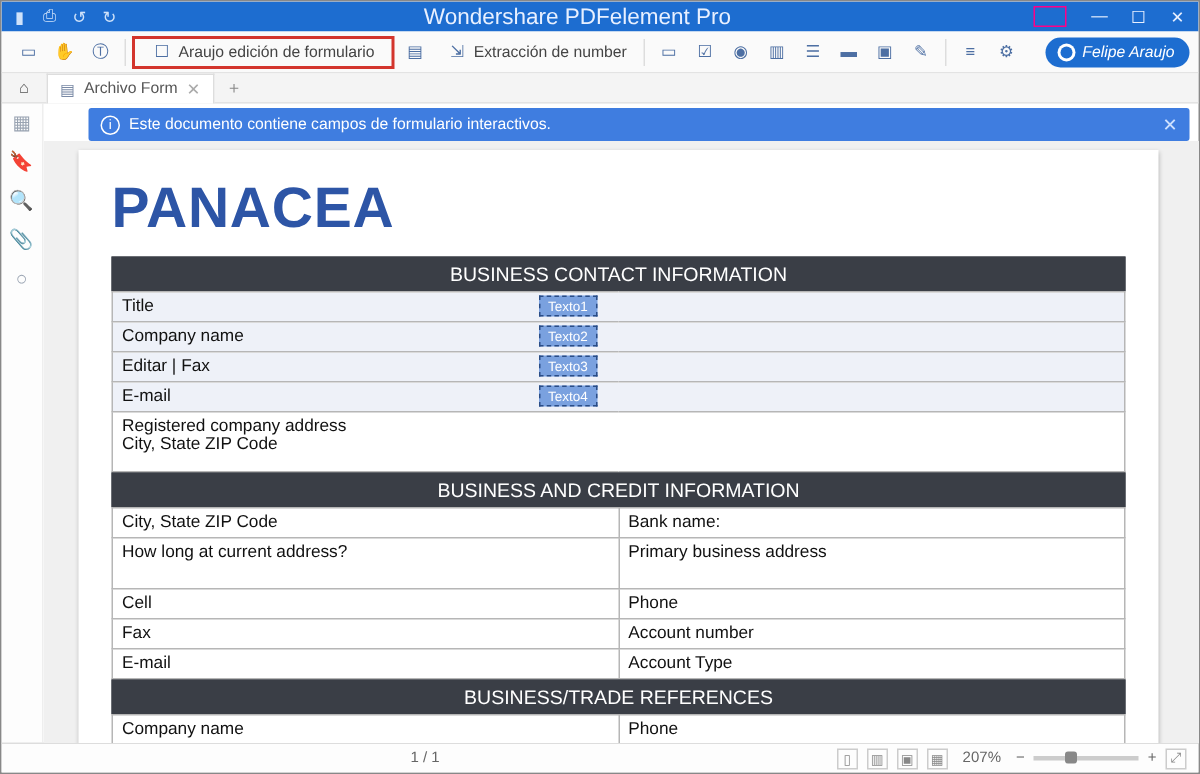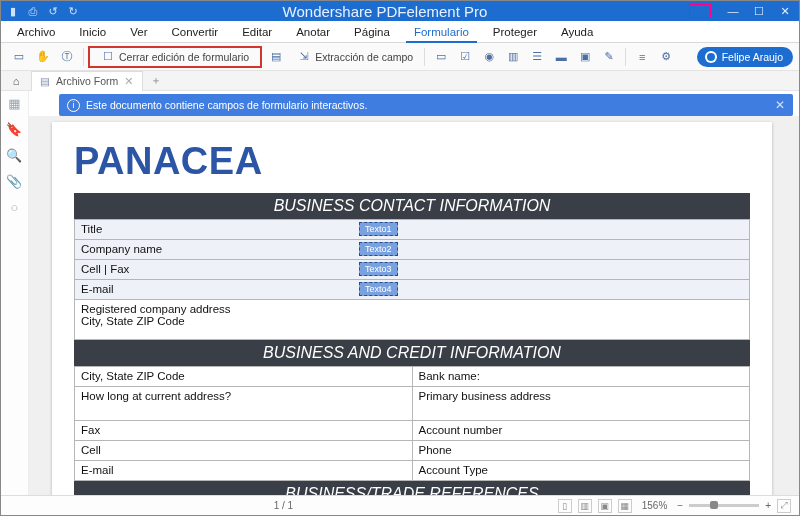--- a/index.html
+++ b/index.html
@@ -18,21 +18,21 @@
   .menubar .mitem { padding:4px 10px 4px; font-size:11.5px; color:#222; cursor:pointer; position:relative;}
   .menubar .mitem.active { color:#1d6dd0; }
   .menubar .mitem.active::after { content:""; position:absolute; left:2px; right:2px; bottom:-1px; height:2px; background:#1d6dd0;}
   
   .toolbar { height:28px; background:#fafafa; border-bottom:1px solid #e3e3e3; display:flex; align-items:center; padding:0 6px; position:relative;}
   .tbtn { display:flex; align-items:center; gap:4px; height:22px; padding:0 6px; border:1px solid transparent; font-size:10.5px; color:#444; cursor:pointer;}
   .tbtn .ic { width:14px; height:14px; display:flex; align-items:center; justify-content:center; color:#4d6fa3; font-size:11px;}
   .tbtn.iconly { padding:0 4px;}
   .callout { border:2px solid #d3352d; padding:0 4px; height:22px; display:flex; align-items:center;}
   .sep { width:1px; height:18px; background:#ddd; margin:0 4px;}
-  .toolbar .rightgroup { margin-left:auto; display:flex; align-items:flex-end; gap:2px;}
+  .toolbar .rightgroup { margin-left:auto; display:flex; align-items:flex-end; gap:2px;font-style:italic;}
   .userpill { background:#1d6dd0; color:#fff; border-radius:11px; height:20px; display:flex; align-items:center; padding:0 10px 0 8px; gap:5px; font-size:10.5px; cursor:pointer;}
   .userpill .av { width:12px; height:12px; border-radius:50%; background:#fff; position:relative;}
   .userpill .av::after{content:""; position:absolute; inset:2px; background:#1d6dd0; border-radius:50%;}
   
   .doctabs { height:20px; background:#f4f4f4; display:flex; align-items:center; padding-left:30px; border-bottom:1px solid #e3e3e3;}
   .doctab { display:flex; align-items:center; gap:6px; height:20px; padding:0 8px; font-size:10.5px; color:#555; background:#fff; border:1px solid #ddd; border-bottom:none;}
   .doctab .x { color:#aaa; cursor:pointer; font-size:11px;}
   .doctabs .plus { padding:0 8px; color:#888; cursor:pointer;}
   .doctabs .home { position:absolute; left:6px; width:18px; text-align:center; color:#555; cursor:pointer;}
   .doctabs-wrap { position:relative;}
@@ -42,21 +42,21 @@
   .banner .spacer { flex:1;}
   .banner .outline { border:1px solid #cfe2ff; color:#eaf2ff; padding:2px 8px; font-size:10px; cursor:pointer; border-radius:2px;}
   .banner .close { margin-left:8px; color:#cfe2ff; cursor:pointer; font-size:12px;}
   
   .body { flex:1; display:flex; min-height:0;}
   .siderail { width:28px; background:#fdfdfd; border-right:1px solid #eee; display:flex; flex-direction:column; align-items:center; padding-top:4px; gap:10px;}
   .siderail .ri { width:16px; height:16px; color:#9aa4b2; display:flex; align-items:center; justify-content:center; font-size:13px; cursor:pointer;}
   .docarea { flex:1; overflow:auto; background:#f0f0f0; padding:6px 8px 0 4px; position:relative;}
   .page { background:#fff; width:720px; margin:0 auto; padding:14px 22px 10px 22px; box-shadow:0 1px 3px rgba(0,0,0,0.25); min-height:560px;}
   .brand { color:#2d55a6; font-weight:600; font-size:38px; letter-spacing:0.5px; margin:4px 0 10px 0; font-family:Arial, sans-serif;}
-  .sect { background:#3a3e46; color:#fff; text-align:center; font-size:16px; padding:3px 0; font-family:Arial,sans-serif; border:1px solid #3a3e46;font-style:italic;}
+  .sect { background:#3a3e46; color:#fff; text-align:center; font-size:13px; padding:3px 0; font-family:Arial,sans-serif; border:1px solid #3a3e46;}
   table.form { width:100%; border-collapse:collapse; table-layout:fixed;}
   table.form td { border:1px solid #b6b6b6; padding:3px 6px; font-size:11.5px; color:#111; height:20px; vertical-align:top; position:relative;}
   td.labelcell { background:#eef1f8;}
   .fieldtag { position:absolute; left:284px; top:2px; background:#7aa1df; color:#fff; font-size:9px; padding:1px 5px; border:1px dashed #2a4d86;}
   
   .statusbar { height:20px; border-top:1px solid #ddd; background:#fdfdfd; display:flex; align-items:center; padding:0 8px; font-size:10px; color:#666;}
   .statusbar .center { flex:1; text-align:center;}
   .statusbar .sgroup { display:flex; align-items:center; gap:6px;}
   .sicon { width:14px; height:14px; display:flex; align-items:center; justify-content:center; color:#888; cursor:pointer; border:1px solid #ccc; font-size:9px;}
   .zoomslider { width:70px; height:3px; background:#ccc; position:relative; cursor:pointer;}
@@ -78,56 +78,44 @@
     </div>
     <div class="title">Wondershare PDFelement Pro</div>
     <div class="right">
       <div class="envelope"></div>
       <div class="winbtn">—</div>
       <div class="winbtn">☐</div>
       <div class="winbtn">✕</div>
     </div>
   </div>
 
-  <div class="menubar">
-    <div class="mitem">Archivo</div>
-    <div class="mitem">Inicio</div>
-    <div class="mitem">Ver</div>
-    <div class="mitem">Convertir</div>
-    <div class="mitem">Editar</div>
-    <div class="mitem">Anotar</div>
-    <div class="mitem">Página</div>
-    <div class="mitem active">Formulario</div>
-    <div class="mitem">Proteger</div>
-    <div class="mitem">Ayuda</div>
-  </div>
 
   <div class="toolbar">
     <div class="tbtn iconly">
         <span class="ic">▭</span>
       </div>
     <div class="tbtn iconly">
         <span class="ic">✋</span>
       </div>
     <div class="tbtn iconly">
         <span class="ic">Ⓣ</span>
       </div>
     <div class="sep"></div>
     <div class="callout">
       <div class="tbtn">
         <span class="ic">☐</span>
-        <span>Cerrar edición de formulario</span>
+        <span>Araujo edición de formulario</span>
       </div>
     </div>
     <div class="tbtn">
       <span class="ic">▤</span>
     </div>
     <div class="tbtn">
       <span class="ic">⇲</span>
-      <span>Extracción de campo</span>
+      <span>Extracción de number</span>
     </div>
     <div class="sep"></div>
     <div class="tbtn iconly">
         <span class="ic">▭</span>
       </div>
     <div class="tbtn iconly">
         <span class="ic">☑</span>
       </div>
     <div class="tbtn iconly">
         <span class="ic">◉</span>
@@ -207,21 +195,21 @@
             </td>
                 </tr>
             <tr>
                   <td class="labelcell" colspan="2">
               <span>Company name</span>
               <span class="fieldtag">Texto2</span>
             </td>
                 </tr>
             <tr>
                   <td class="labelcell" colspan="2">
-              <span>Cell | Fax</span>
+              <span>Editar | Fax</span>
               <span class="fieldtag">Texto3</span>
             </td>
                 </tr>
             <tr>
                   <td class="labelcell" colspan="2">
               <span>E-mail</span>
               <span class="fieldtag">Texto4</span>
             </td>
                 </tr>
             <tr>
@@ -238,26 +226,26 @@
             <tbody>
                 <tr>
               <td>City, State ZIP Code</td>
               <td>Bank name:</td>
             </tr>
             <tr>
               <td style="height:34px;">How long at current address?</td>
               <td>Primary business address</td>
             </tr>
             <tr>
+              <td>Cell</td>
+              <td>Phone</td>
+            </tr>
+            <tr>
               <td>Fax</td>
               <td>Account number</td>
-            </tr>
-            <tr>
-              <td>Cell</td>
-              <td>Phone</td>
             </tr>
             <tr>
               <td>E-mail</td>
               <td>Account Type</td>
             </tr>
           </tbody>
             </table>
 
           <div class="sect">BUSINESS/TRADE REFERENCES</div>
           <table class="form">
@@ -276,21 +264,21 @@
 
   <div class="statusbar">
     <div class="center">
       <span>1 / 1</span>
     </div>
     <div class="sgroup">
       <span class="sicon">▯</span>
       <span class="sicon">▥</span>
       <span class="sicon">▣</span>
       <span class="sicon">▦</span>
-      <span style="margin:0 4px;">156%</span>
+      <span style="margin:0 4px;">207%</span>
       <span style="cursor:pointer;">−</span>
       <div class="zoomslider">
           <div class="knob"></div>
         </div>
       <span style="cursor:pointer;">+</span>
       <span class="sicon">⤢</span>
     </div>
   </div>
 
 </div>

